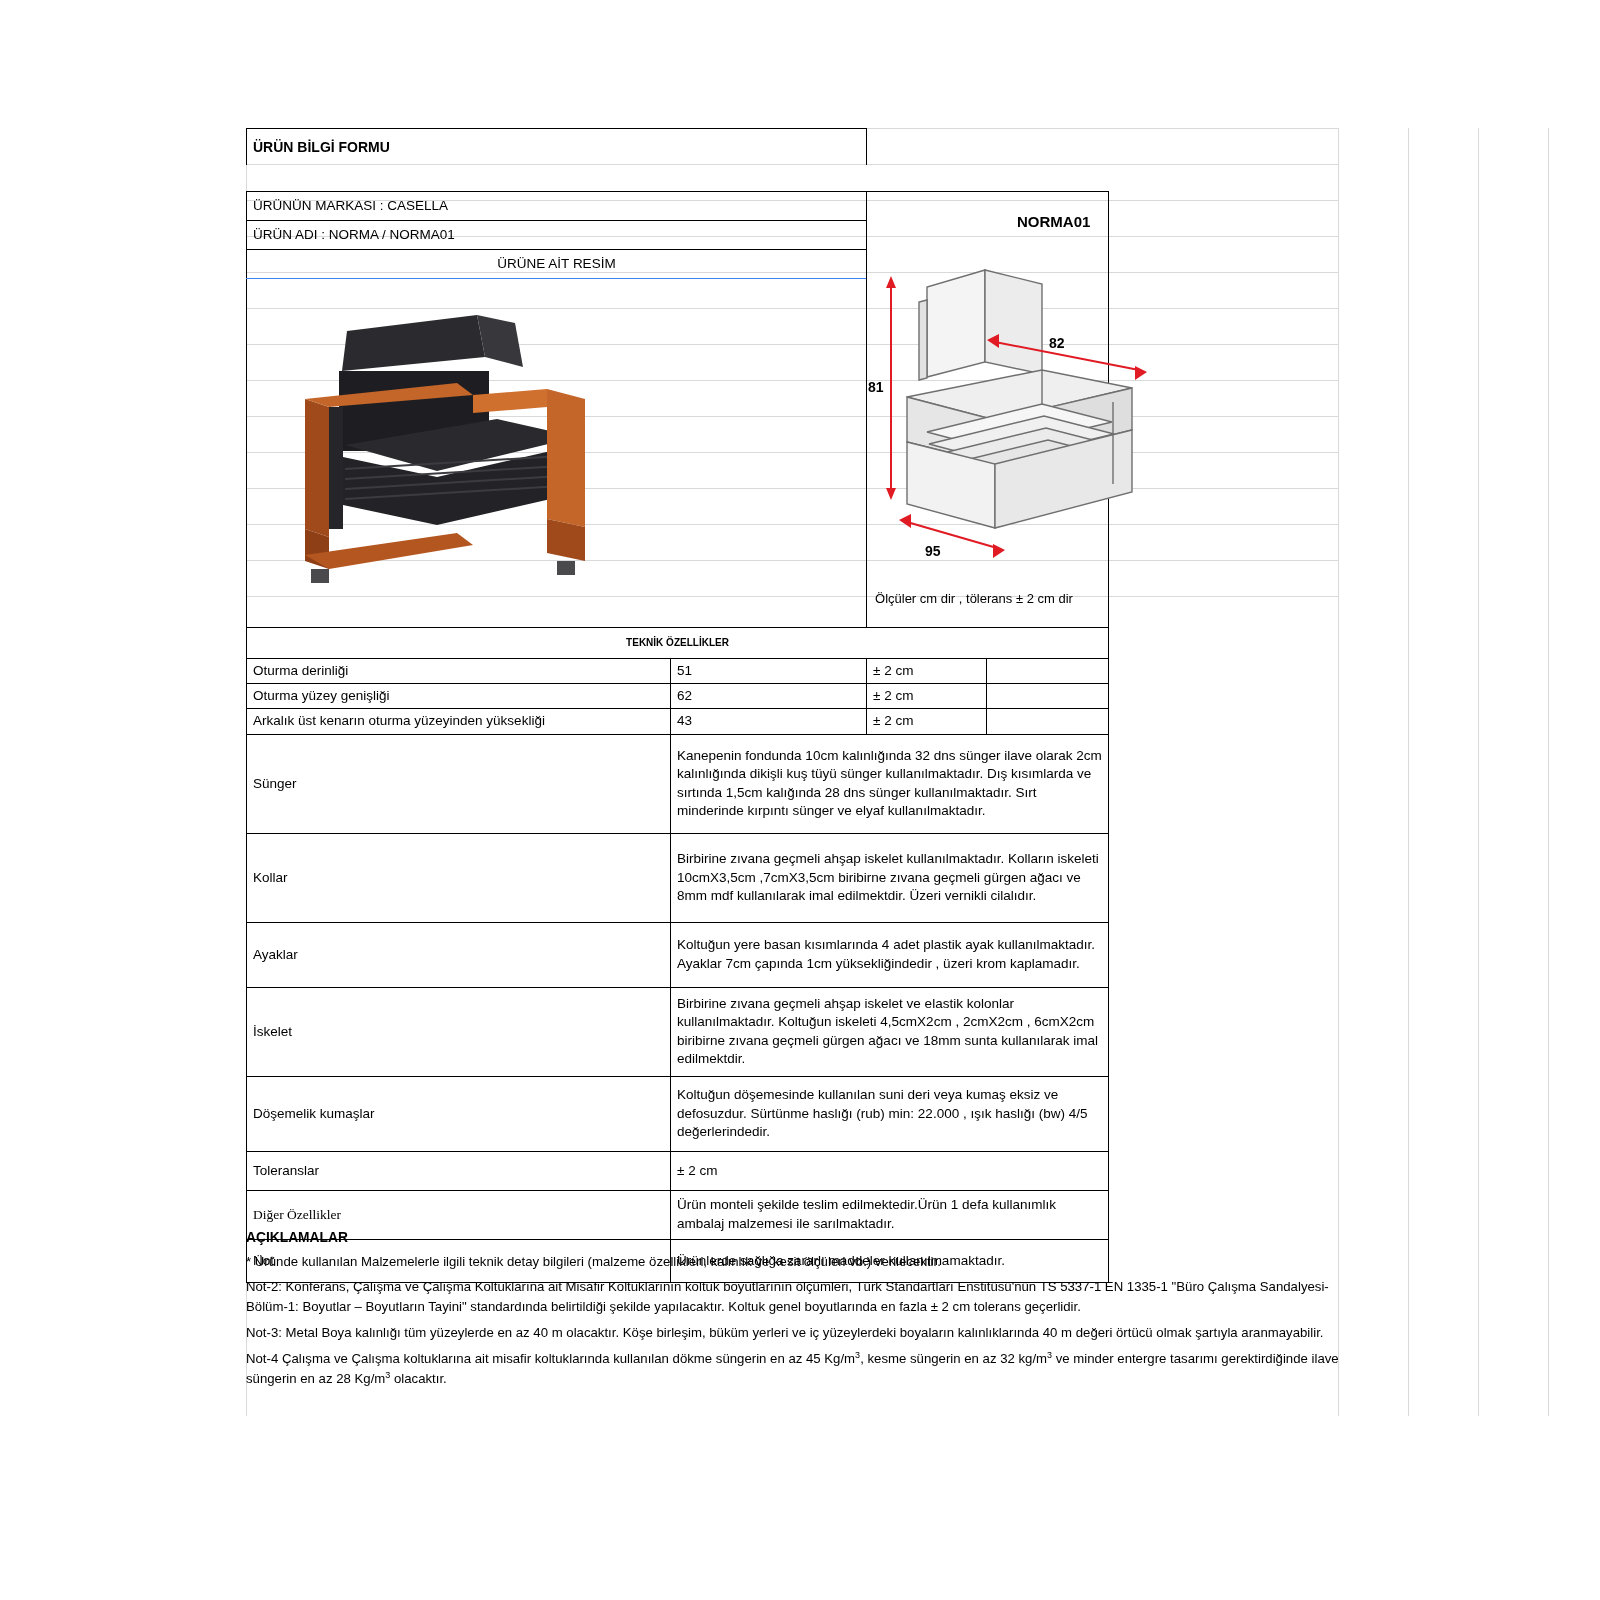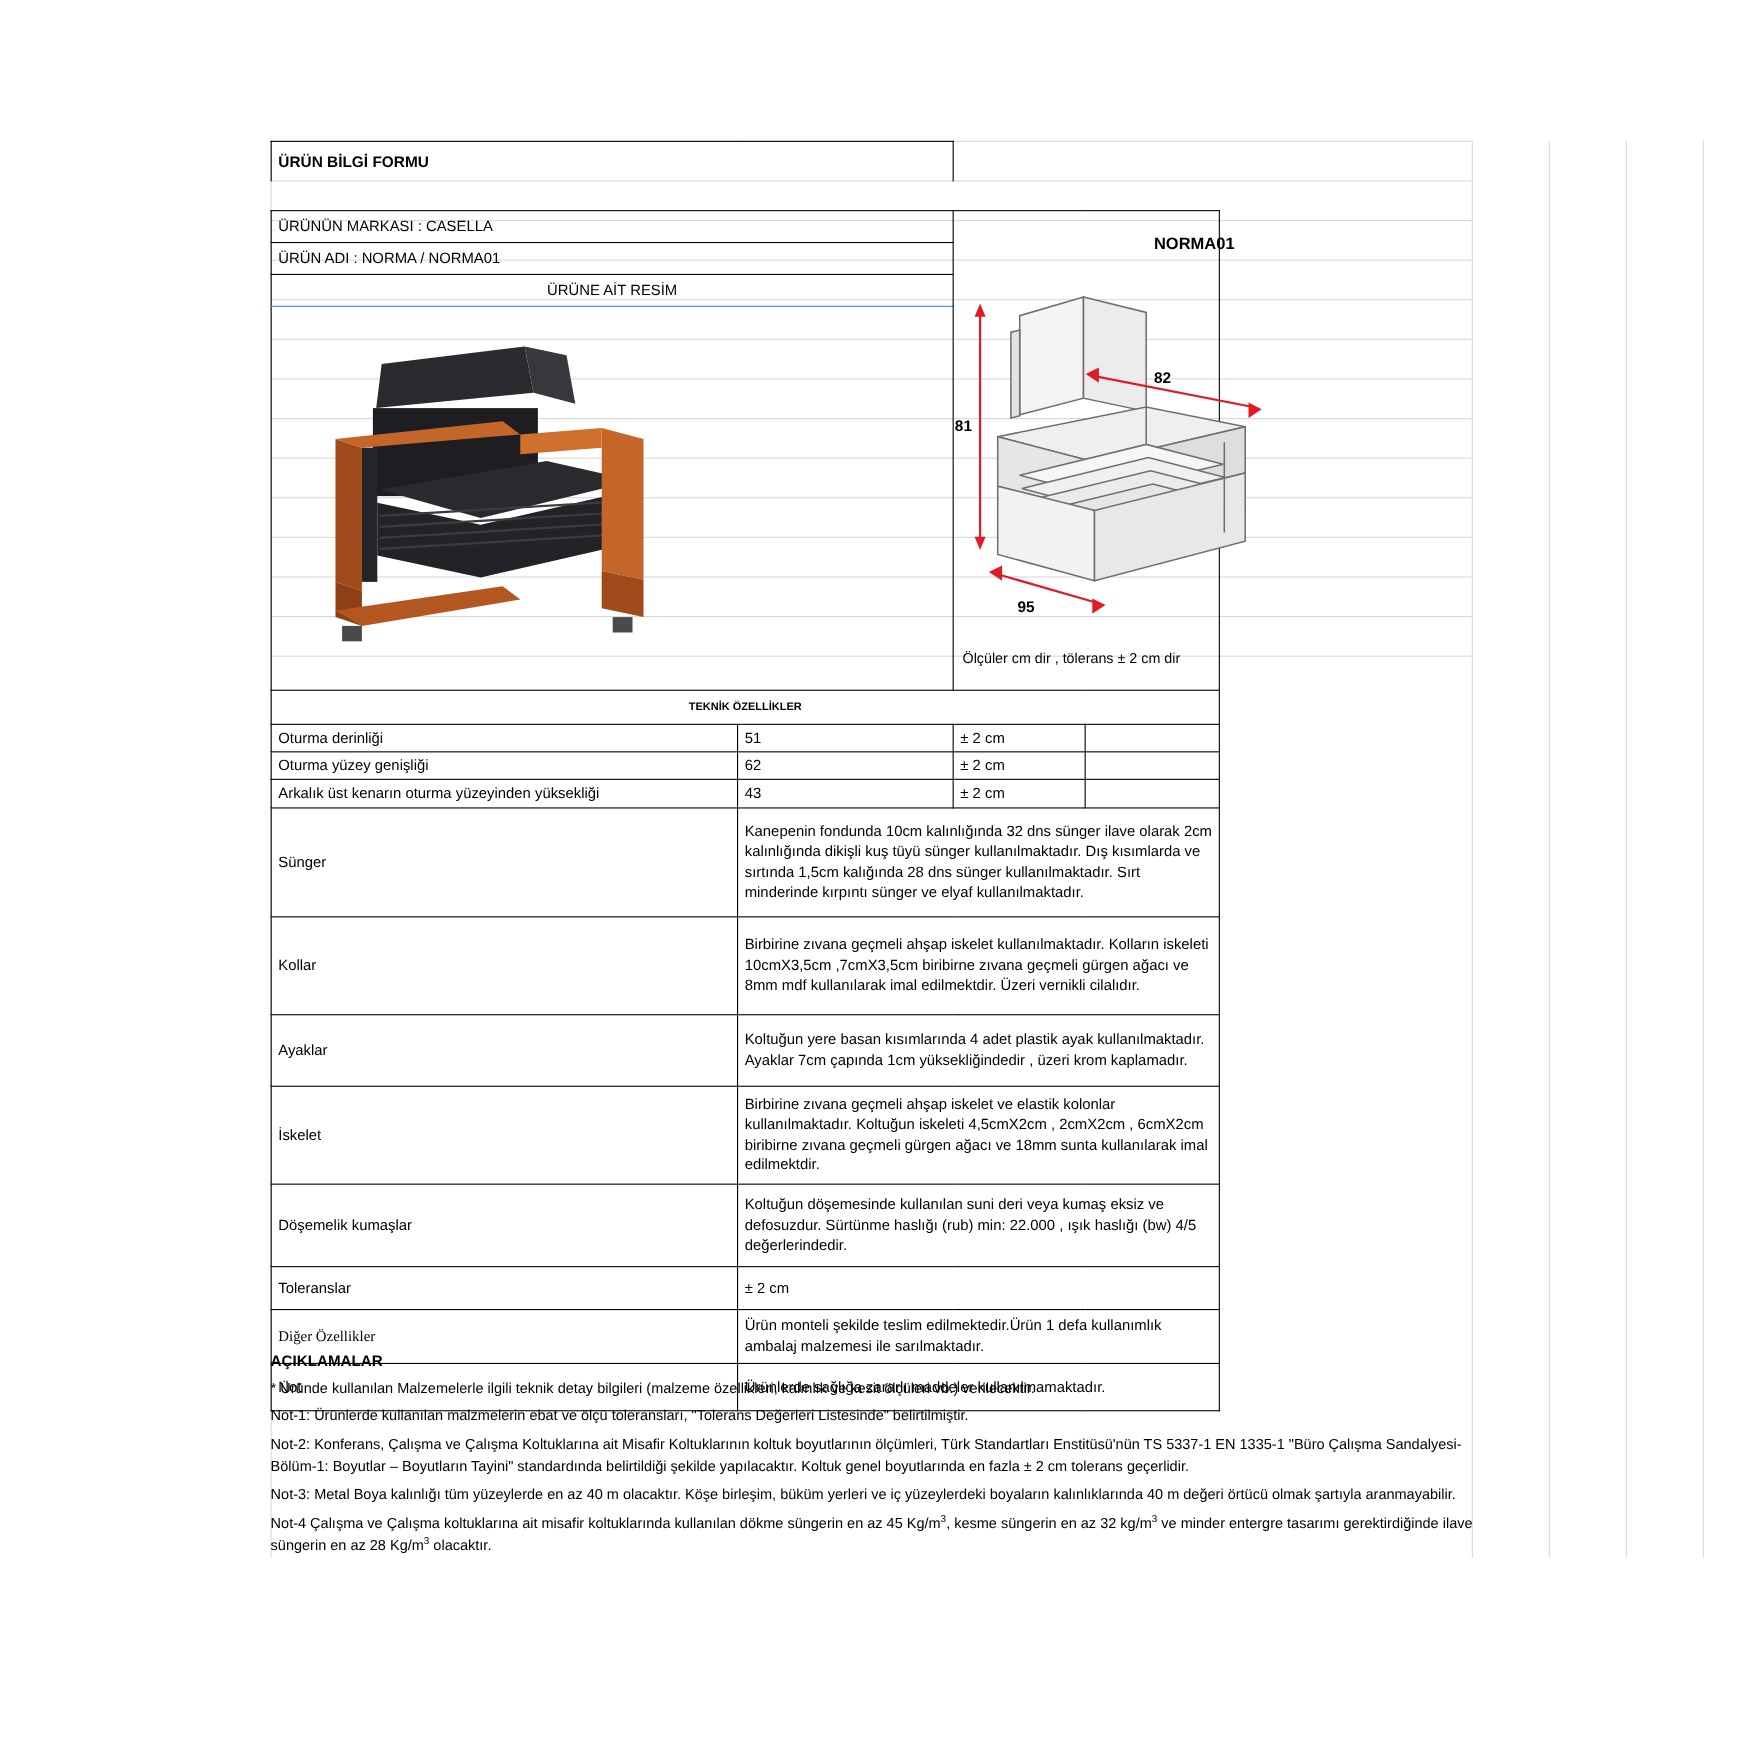--- a/index.html
+++ b/index.html
@@ -39,21 +39,21 @@
   .title{font-weight:bold;font-size:14px;}
   .nb-b{border-bottom:none;}
 
   .photo-cell{padding:0;height:348px;vertical-align:top;border-top:none;}
   .draw-cell{padding:0;vertical-align:top;}
 
   
   .photo-wrap{position:relative;width:424px;height:348px;overflow:hidden;}
 
   .draw-wrap{position:relative;width:442px;height:420px;}
-  .drawlabel{position:absolute;font-size:15px;font-weight:bold;margin-left:32px;}
+  .drawlabel{position:absolute;font-size:15px;font-weight:bold;}
   .dim{position:absolute;font-size:14px;font-weight:bold;}
   .note-small{font-size:13px;}
 
   .spec-head{font-weight:bold;text-align:center;font-size:10px;}
   .tall td{vertical-align:middle;}
   .desc{font-size:13.5px;}
 
   .expl{
     position:absolute;left:246px;top:1228px;width:1100px;
     font-size:13.2px;line-height:1.5;
@@ -272,19 +272,18 @@
       <td class="desc" colspan="3">Ürünlerde sağlığa zararlı maddeler kullanılmamaktadır.</td>
       <td class="noborder"></td>
     </tr>
   </tbody>
     </table>
 </div>
 
 <div class="expl">
   <div class="h">AÇIKLAMALAR</div>
   <p>* Üründe kullanılan Malzemelerle ilgili teknik detay bilgileri (malzeme özellikleri, kalınlık ve kesit ölçüleri vb.)  verilecektir.</p>
-  <p>Not-1: Ürünlerde kullanılan malzmelerin ebat ve ölçü toleransları, "Tolerans Değerleri Listesinde" belirtilmiştir.</p>
   <p>Not-2: Konferans, Çalışma ve Çalışma Koltuklarına ait  Misafir Koltuklarının koltuk boyutlarının ölçümleri, Türk Standartları Enstitüsü'nün TS 5337-1 EN 1335-1 "Büro Çalışma Sandalyesi- Bölüm-1: Boyutlar – Boyutların Tayini" standardında belirtildiği şekilde yapılacaktır. Koltuk genel boyutlarında en fazla ± 2 cm tolerans geçerlidir.</p>
   <p>Not-3: Metal Boya kalınlığı tüm yüzeylerde en az 40 m  olacaktır. Köşe birleşim, büküm yerleri ve iç yüzeylerdeki boyaların kalınlıklarında 40 m değeri örtücü olmak şartıyla aranmayabilir.</p>
   <p>
     <span>Not-4 Çalışma ve Çalışma koltuklarına ait misafir koltuklarında kullanılan dökme süngerin en az 45 Kg/m</span><sup>3</sup><span>, kesme süngerin en az 32 kg/m</span><sup>3</sup><span> ve minder entergre tasarımı gerektirdiğinde ilave süngerin en az 28 Kg/m</span><sup>3</sup><span> olacaktır.</span>
   </p>
 </div>
 
 </body></html>

